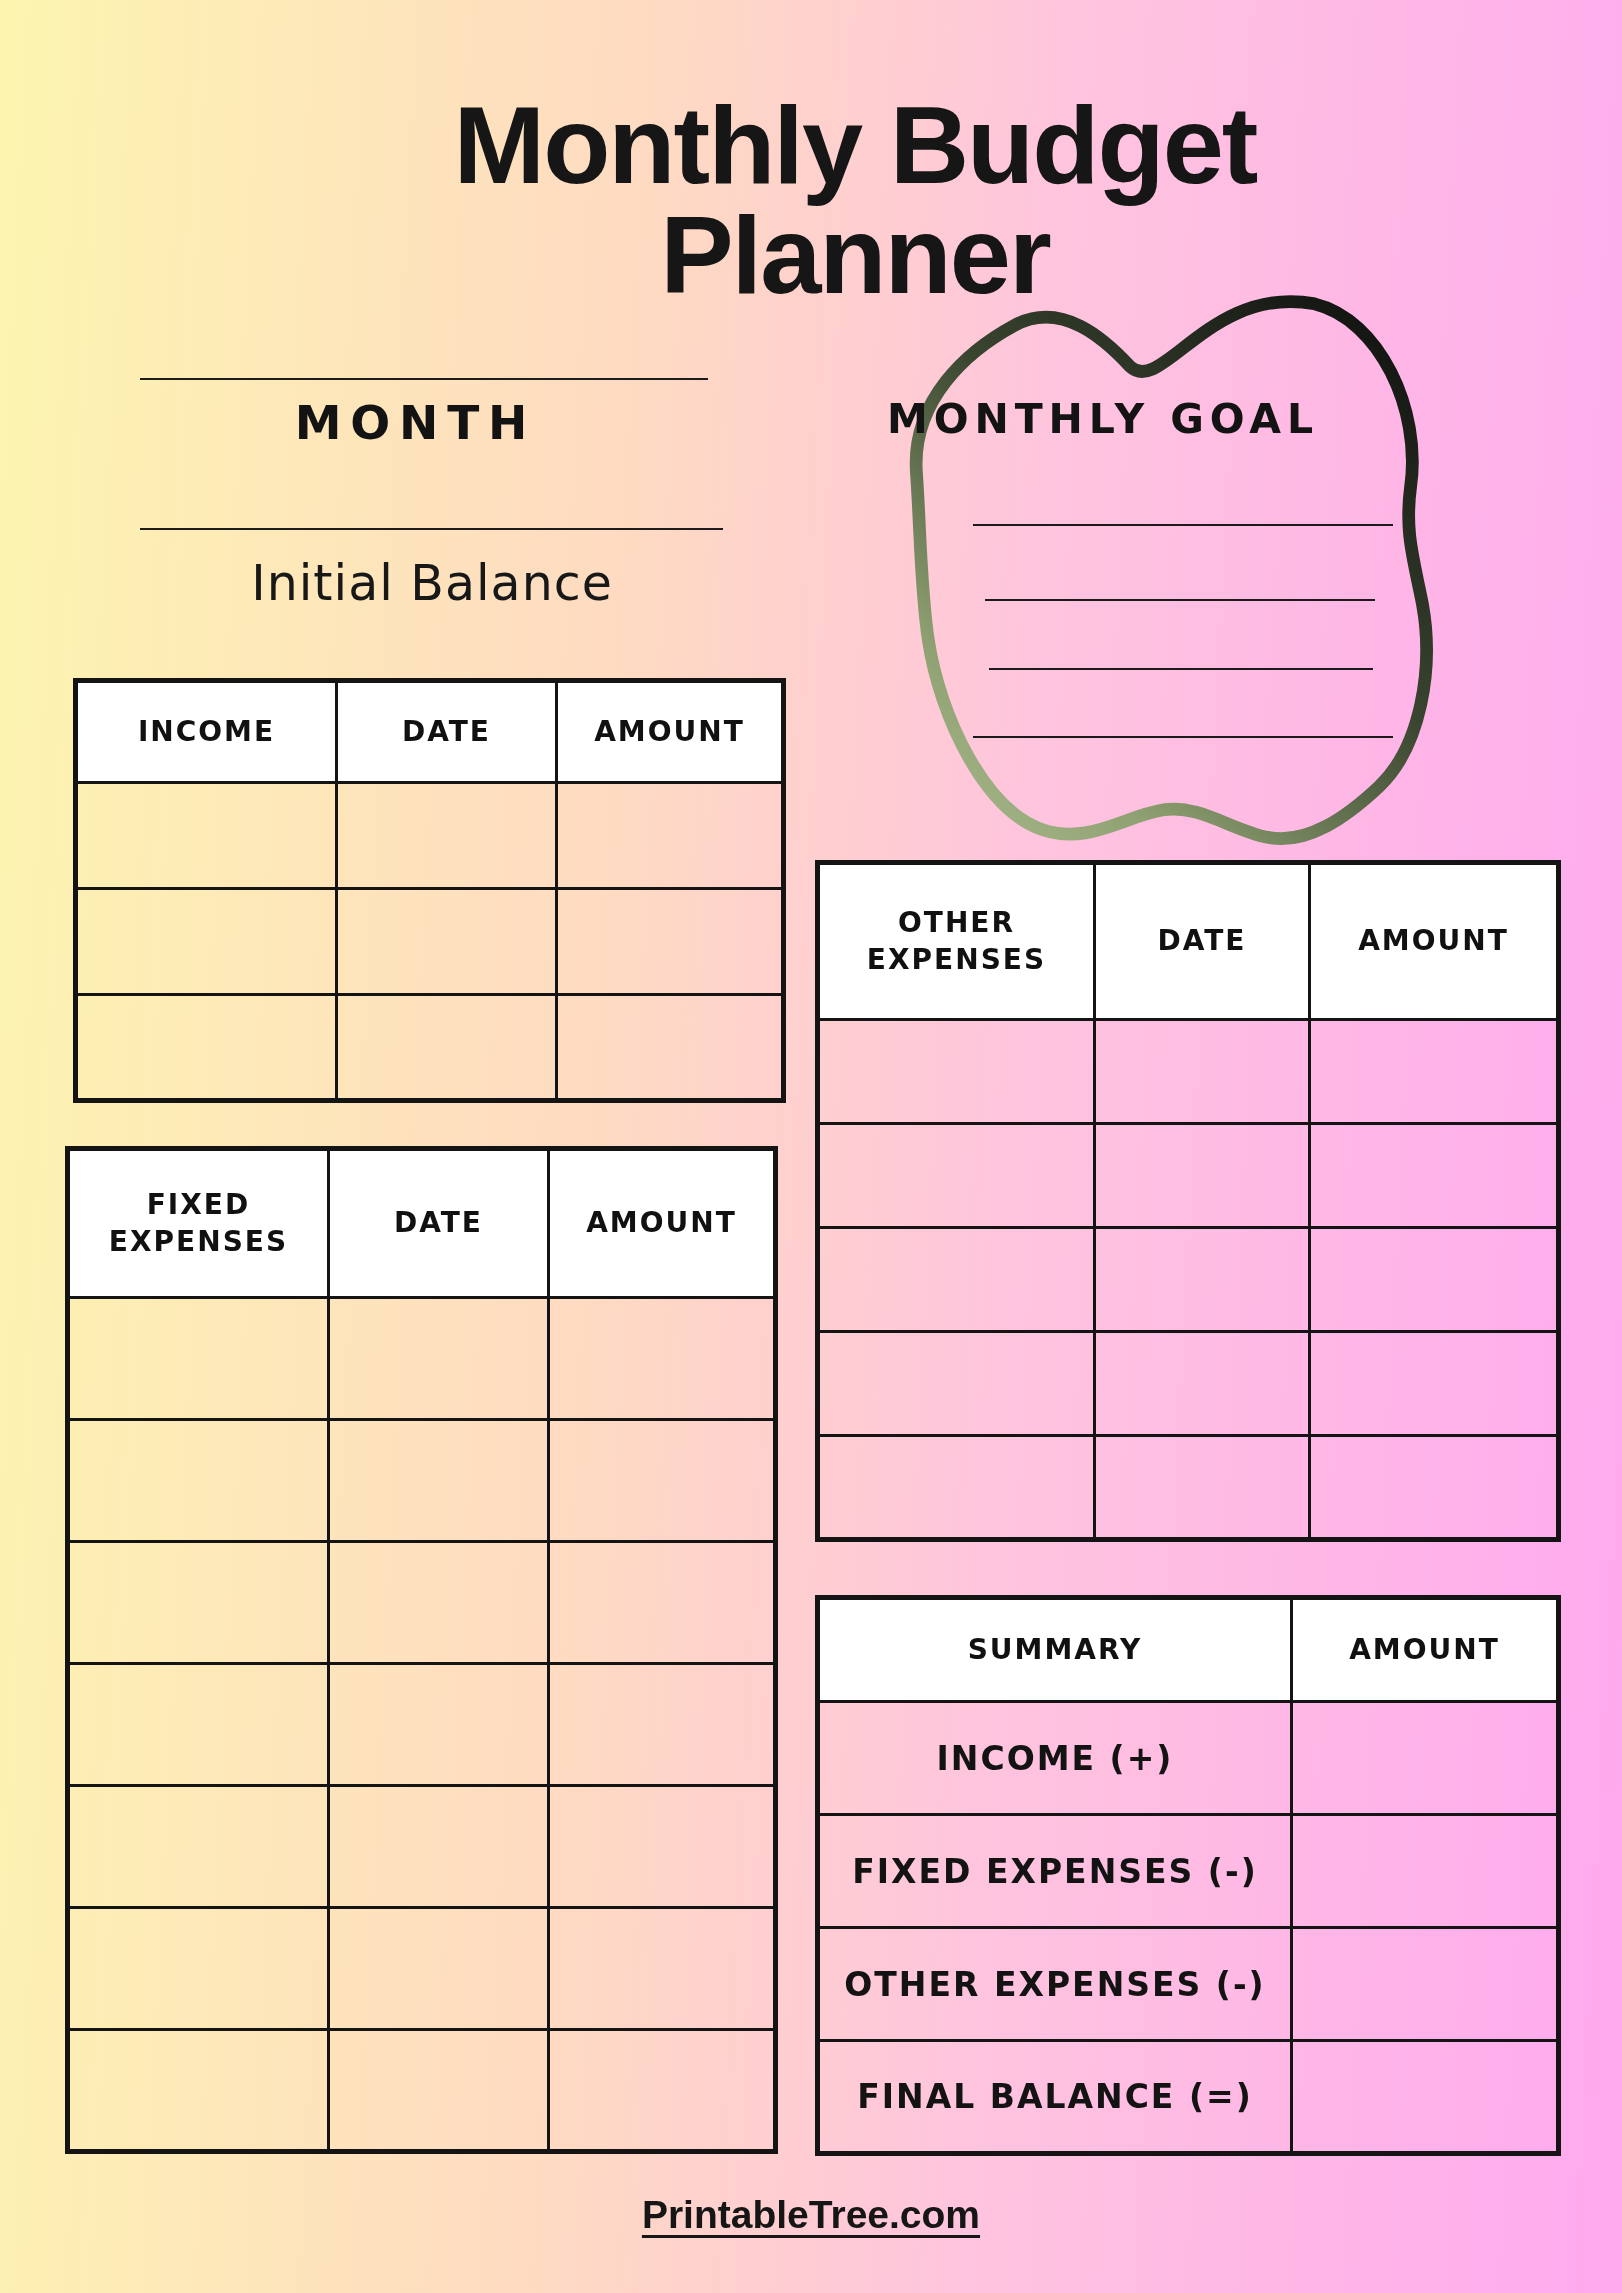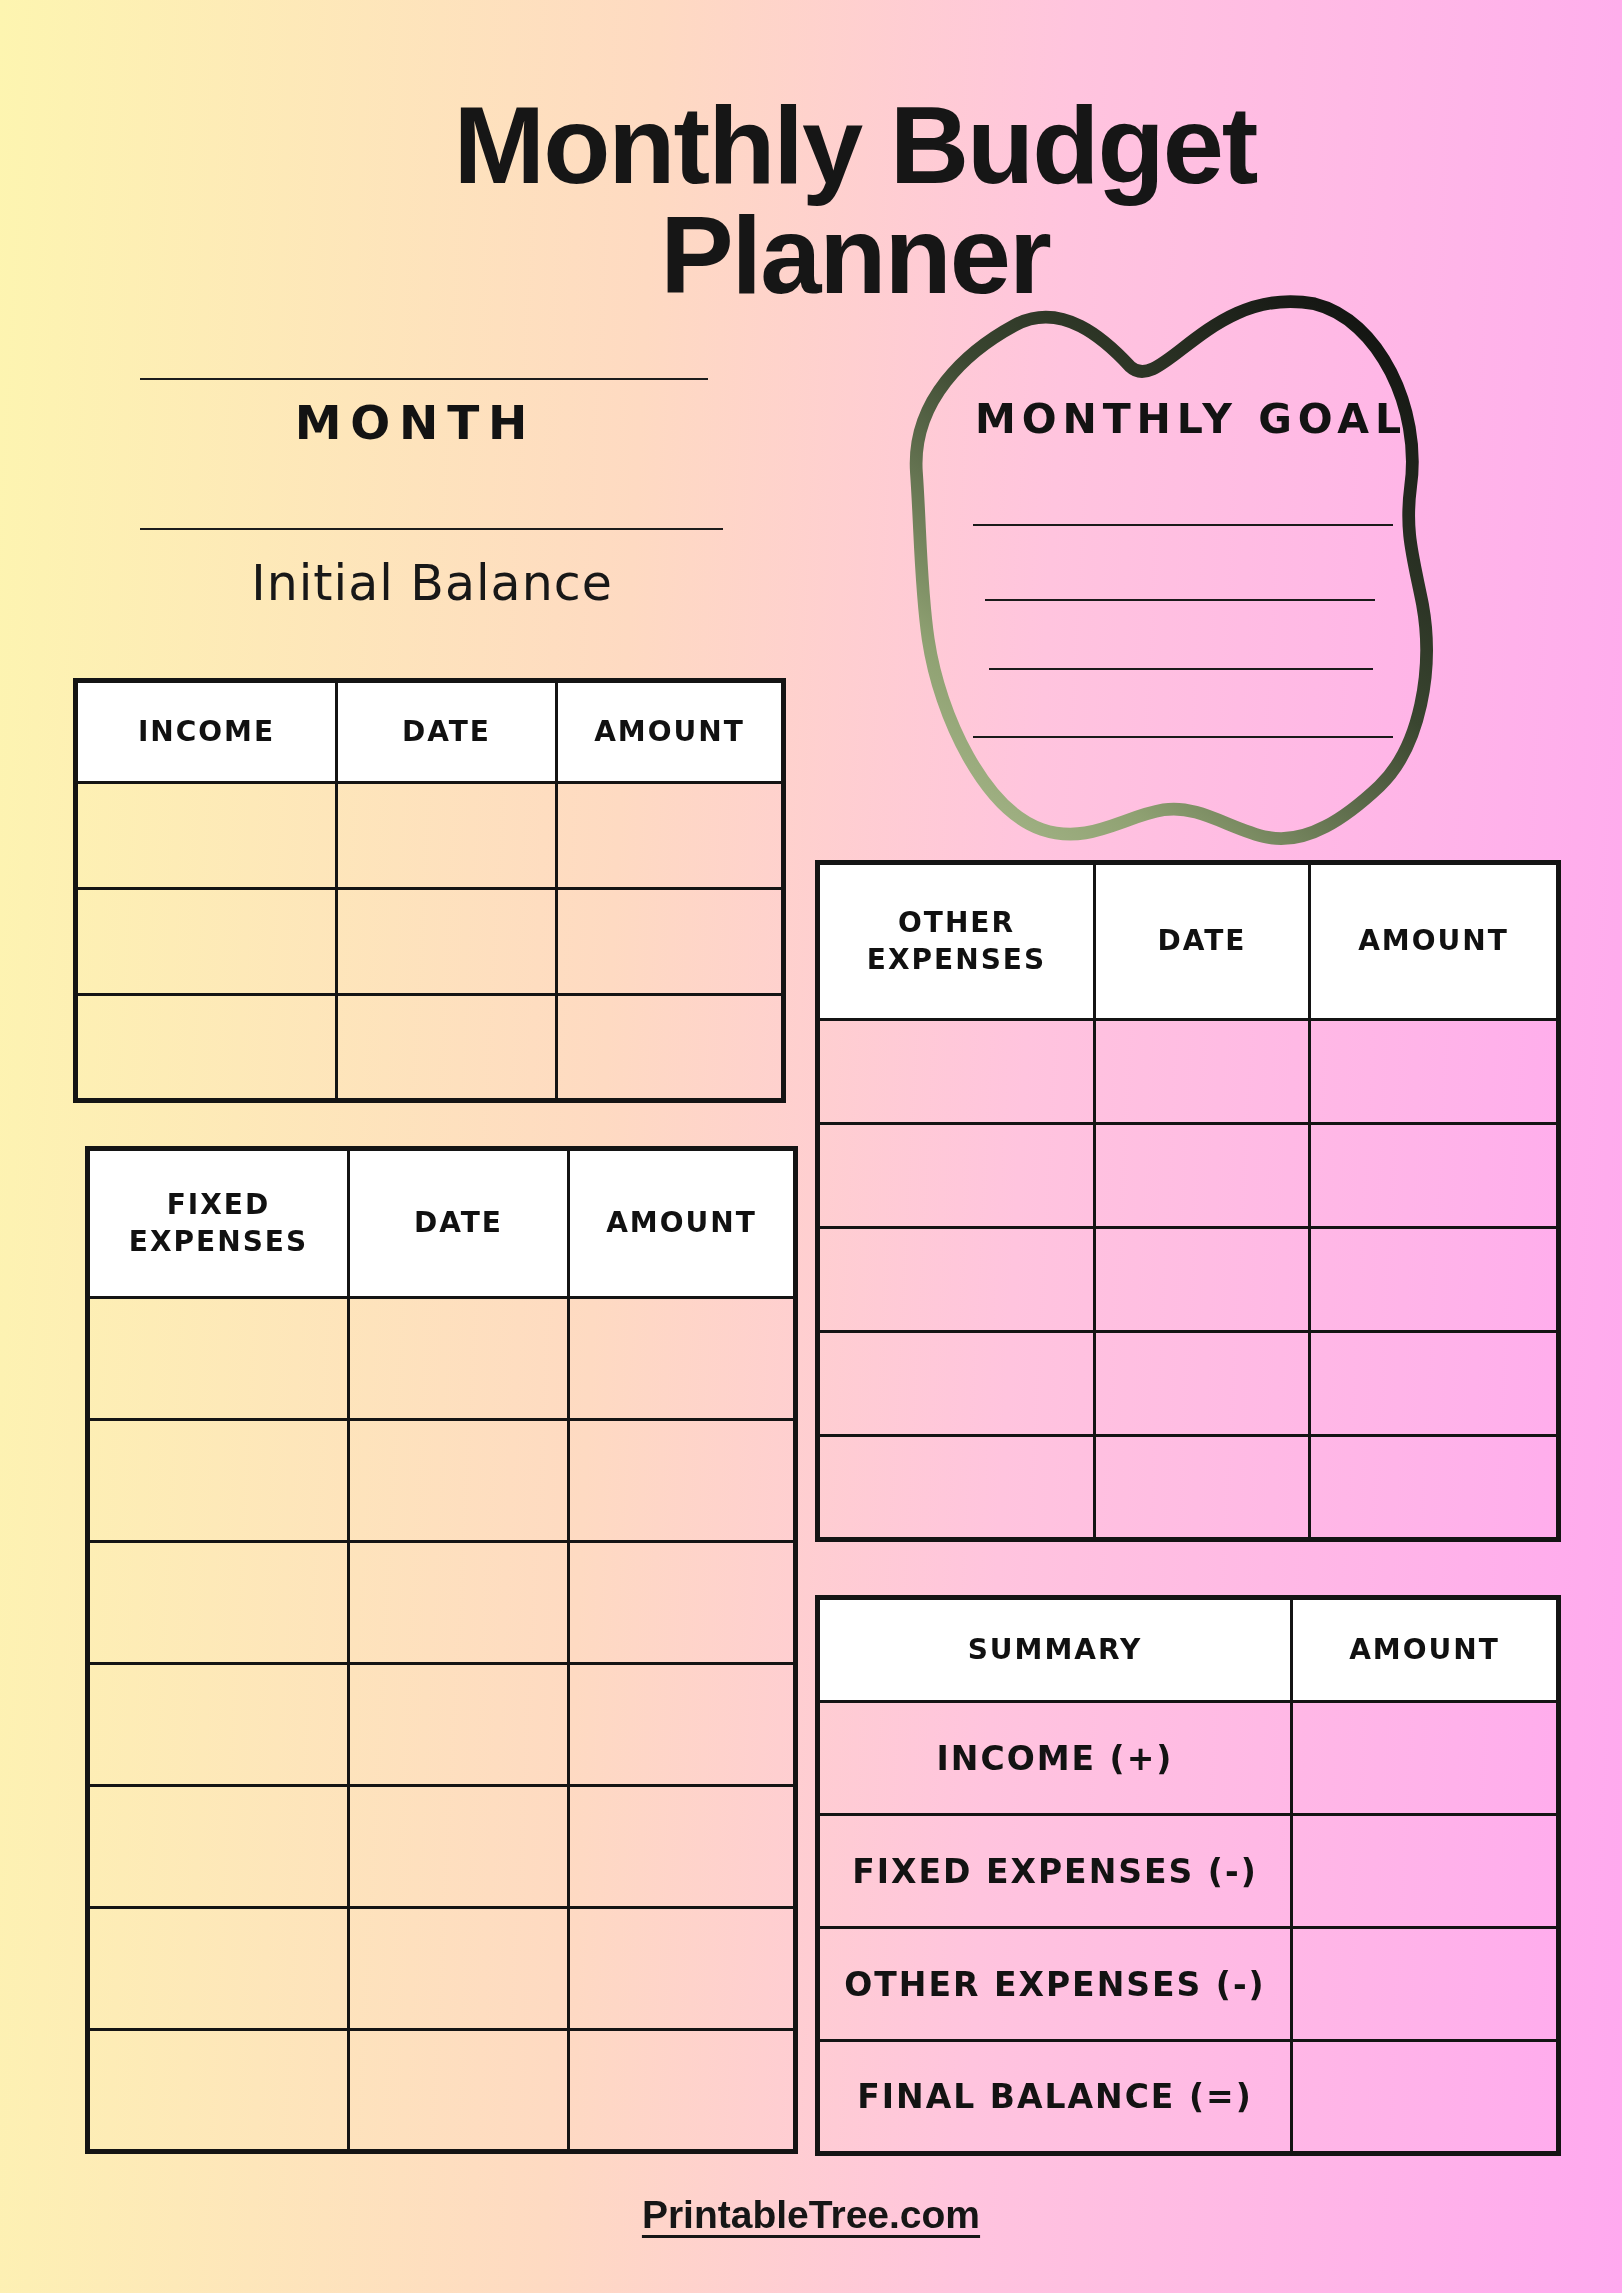--- a/index.html
+++ b/index.html
@@ -31,21 +31,21 @@
   .initial-balance{
     position:absolute;left:121px;top:555px;width:622px;
     text-align:center;font-size:49px;font-weight:400;
     letter-spacing:1px;color:#181818;
   }
   
   .goal{position:absolute;left:887px;top:294px;width:608px;height:559px;}
   .goal svg{position:absolute;left:0;top:0;}
   .goal-title{
     position:absolute;left:0;top:101px;width:608px;
-    text-align:center;font-size:41px;font-weight:600;
+    font-size:41px;font-weight:600;
     letter-spacing:5.9px;color:#131313;
   }
   .goal-line{position:absolute;height:0;border-top:2.9px solid #1a1a1a;}
   .goal-line-1{left:86px;top:230px;width:420px;}
   .goal-line-2{left:98px;top:305px;width:390px;}
   .goal-line-3{left:102px;top:374px;width:384px;}
   .goal-line-4{left:86px;top:442px;width:420px;}
   
   table.budget-table{
     position:absolute;border-collapse:collapse;table-layout:fixed;
@@ -57,21 +57,21 @@
     letter-spacing:2px;line-height:1.3;white-space:pre-line;
     text-align:center;color:#111;
   }
   .budget-table td{background:transparent;}
   .tbl-income{left:73px;top:678px;width:708px;}
   .tbl-income col:nth-child(1){width:261px;}
   .tbl-income col:nth-child(2){width:220px;}
   .tbl-income col:nth-child(3){width:227px;}
   .tbl-income tr.hdr{height:102px;}
   .tbl-income tbody tr{height:106px;}
-  .tbl-fixed{left:85px;top:1146px;width:708px;border-radius:18px;}
+  .tbl-fixed{left:65px;top:1146px;width:708px;border-radius:18px;}
   .tbl-fixed col:nth-child(1){width:261px;}
   .tbl-fixed col:nth-child(2){width:220px;}
   .tbl-fixed col:nth-child(3){width:227px;}
   .tbl-fixed tr.hdr{height:149px;}
   .tbl-fixed tbody tr{height:122px;}
   .tbl-other{left:815px;top:860px;width:741px;}
   .tbl-other col:nth-child(1){width:277px;}
   .tbl-other col:nth-child(2){width:215px;}
   .tbl-other col:nth-child(3){width:249px;}
   .tbl-other tr.hdr{height:157px;}

